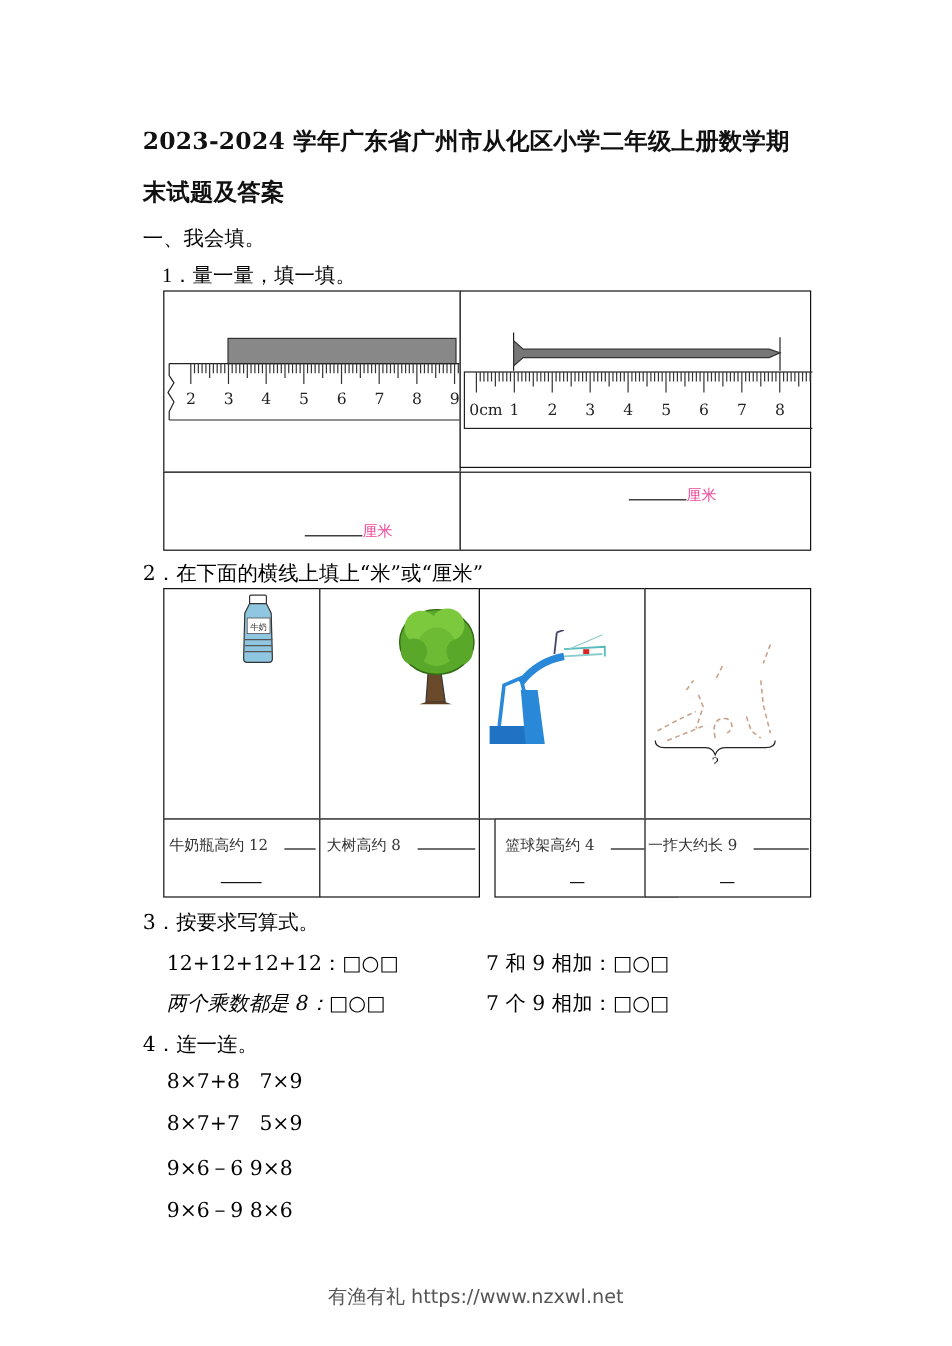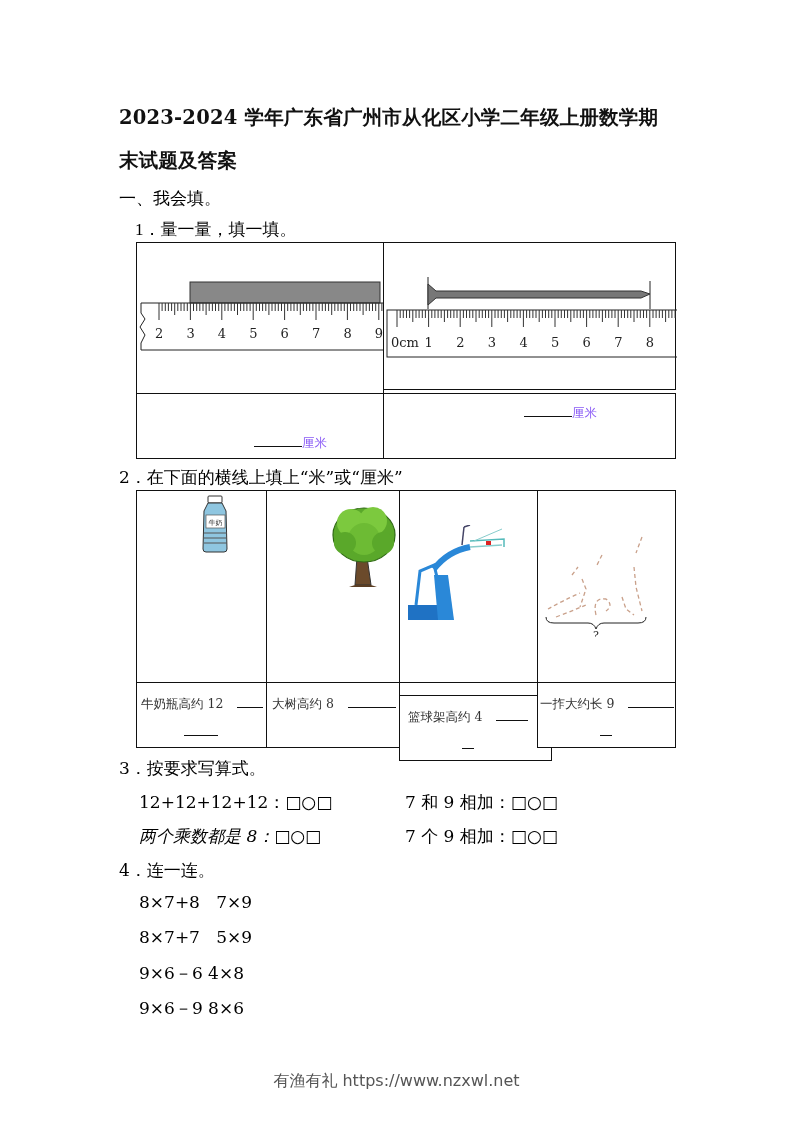--- a/index.html
+++ b/index.html
@@ -3,21 +3,21 @@
 <meta charset="utf-8">
 <style>
   html, body { margin: 0; padding: 0; background: #ffffff; }
   body { width: 793px; height: 1122px; position: relative; overflow: hidden;
          font-family: "DejaVu Serif", "Liberation Serif", serif; color: #222; }
   .abs { position: absolute; }
   .title { left: 119px; font-size: 19.5px; font-weight: bold; color: #111; white-space: nowrap; letter-spacing: 0.2px; }
   .body-text { font-size: 17px; color: #000000; white-space: nowrap; }
   .cell { position: absolute; border: 1px solid #111; box-sizing: border-box; background: #fff; }
   .blank { display: inline-block; border-bottom: 1px solid #111; height: 12px; vertical-align: baseline; }
-  .unit { font-size: 12.5px; color: #8b5cf6; }
+  .unit { font-size: 12.5px; color: #ec4899; }
   .ruler-svg { position: absolute; }
   .footer { left: 0; width: 793px; text-align: center; top: 1071px; font-family: "DejaVu Sans", sans-serif; font-size: 16px; color: #555; }
   .q2-label { font-size: 12.5px; color: #333; white-space: nowrap; }
 </style>
 </head>
 <body>
 
 <div class="abs title" style="top:104px;">2023-2024 学年广东省广州市从化区小学二年级上册数学期</div>
 <div class="abs title" style="top:147px;">末试题及答案</div>
 
@@ -311,21 +311,21 @@
     <span class="blank" style="width:26px; margin-left:10px;"></span>
   </div>
   <span class="abs blank" style="left:47px; top:40px; width:34px;"></span>
 </div>
 <div class="cell" style="left:266px; top:682px; width:134px; height:66px;">
   <div class="abs q2-label" style="left:5px; top:12px;">
     <span>大树高约 8</span>
     <span class="blank" style="width:48px; margin-left:10px;"></span>
   </div>
 </div>
-<div class="cell" style="left:399px; top:682px; width:153px; height:66px;margin-top:13px;">
+<div class="cell" style="left:412px; top:682px; width:153px; height:66px;">
   <div class="abs q2-label" style="left:8px; top:12px;">
     <span>篮球架高约 4</span>
     <span class="blank" style="width:32px; margin-left:10px;"></span>
   </div>
   <span class="abs blank" style="left:62px; top:40px; width:12px;"></span>
 </div>
 <div class="cell" style="left:537px; top:682px; width:139px; height:66px;">
   <div class="abs q2-label" style="left:2px; top:12px;">
     <span>一拃大约长 9</span>
     <span class="blank" style="width:46px; margin-left:10px;"></span>
@@ -343,20 +343,20 @@
 <div class="abs body-text" style="left:139px; top:892px;">
   <span>8×7+8</span>&nbsp;&nbsp;
   <span>7×9</span>
 </div>
 <div class="abs body-text" style="left:139px; top:927px;">
   <span>8×7+7</span>&nbsp;&nbsp;
   <span>5×9</span>
 </div>
 <div class="abs body-text" style="left:139px; top:962px;">
   <span>9×6－6</span>
-  <span>4×8</span>
+  <span>9×8</span>
 </div>
 <div class="abs body-text" style="left:139px; top:997px;">
   <span>9×6－9</span>
   <span>8×6</span>
 </div>
 
 <div class="abs footer">有渔有礼 https://www.nzxwl.net</div>
 
 </body></html>

